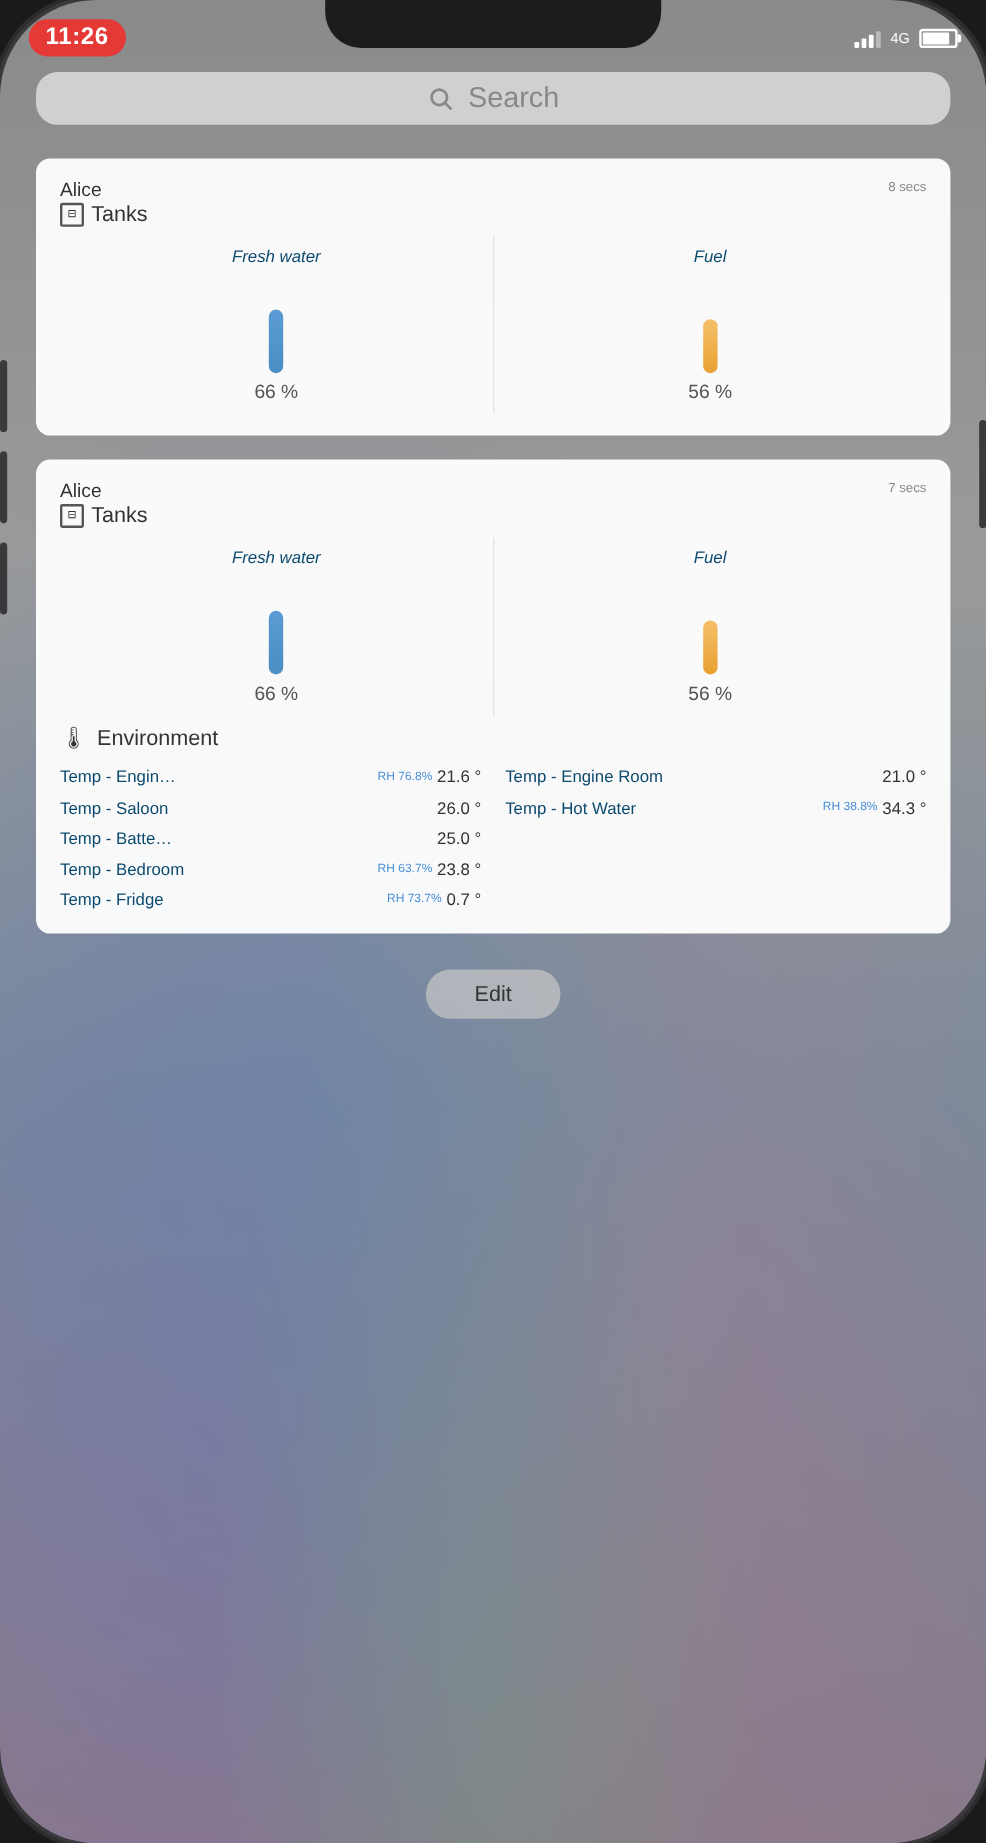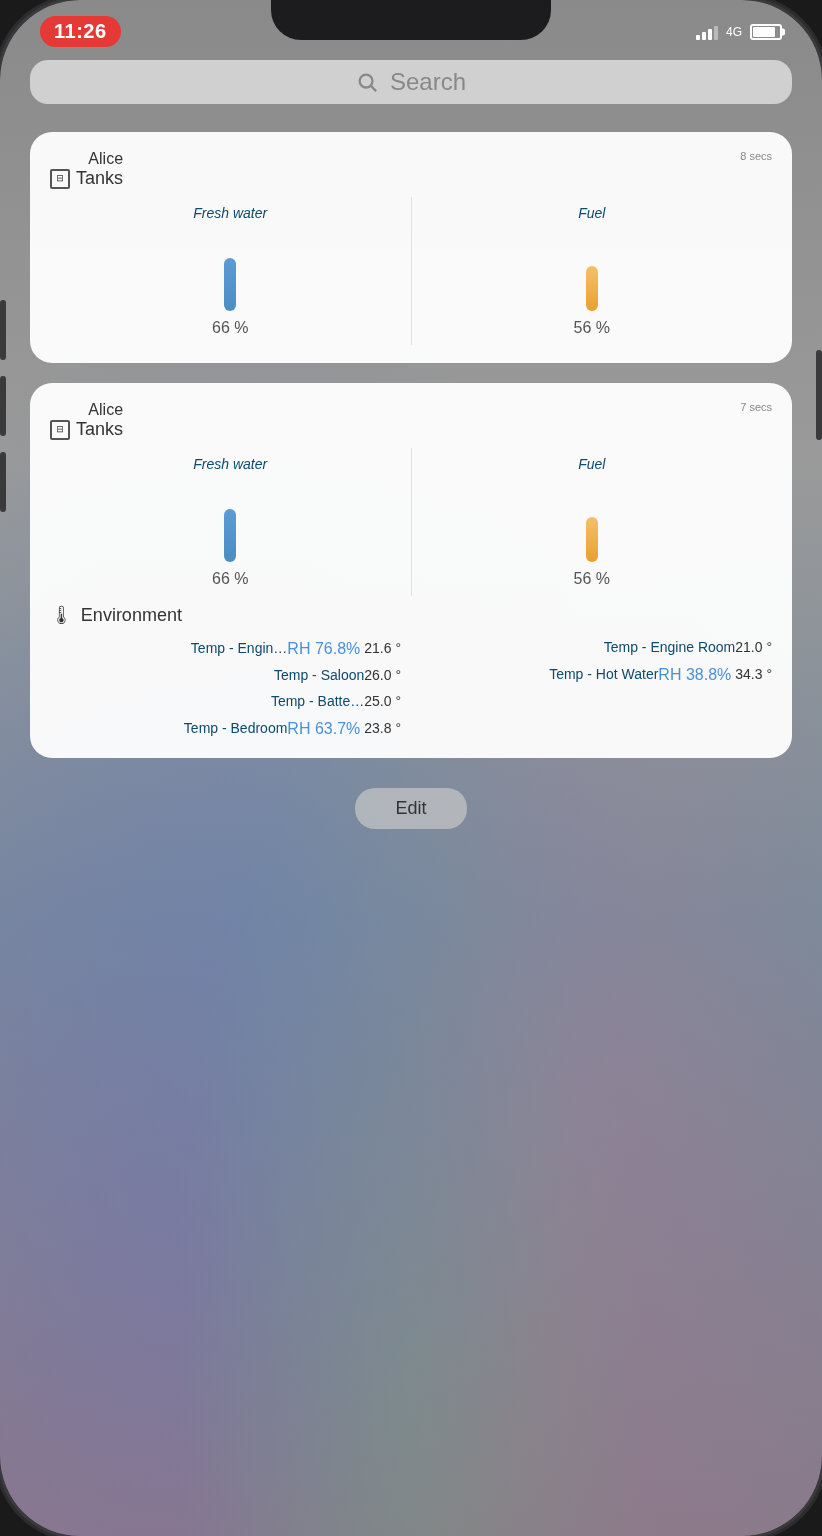--- a/index.html
+++ b/index.html
@@ -42,21 +42,21 @@
     }
     .status-bar {
       position: absolute;
       top: 0;
       left: 0;
       right: 0;
       height: 55px;
       display: flex;
       align-items: center;
       justify-content: space-between;
-      padding: 8px 40px 0;
+      padding: 8px 24px 0;
       z-index: 101;
       gap: 41px;
     }
     .time-badge {
       background: #e53935;
       color: white;
       font-size: 20px;
       font-weight: 600;
       padding: 4px 14px;
       border-radius: 16px;
@@ -134,24 +134,23 @@
       height: 22px;
       color: #888;
     }
     .search-text {
       font-size: 24px;
       color: #888;
       font-weight: 400;
     }
     .widget-card {
       background: rgba(255,255,255,0.95);
-      border-radius: 22px;
+      border-radius: 12px;
       padding: 18px 20px;
       margin-bottom: 20px;
-      text-align: right;
     }
     .widget-header {
       display: flex;
       justify-content: space-between;
       align-items: flex-start;
       margin-bottom: 4px;
     }
     .widget-title-area {
       display: flex;
       flex-direction: column;
@@ -256,21 +255,21 @@
       font-size: 14px;
       line-height: 1.4;
     }
     .env-name {
       color: #0c4a6e;
       flex: 1;
       font-size: 14px;
     }
     .env-rh {
       color: #4a90d9;
-      font-size: 16px;
+      font-size: 10px;
       margin-right: 4px;
     }
     .env-value {
       color: #333;
       font-size: 14px;
     }
     .edit-button {
       background: rgba(200,200,200,0.7);
       border: none;
       border-radius: 20px;
@@ -423,20 +422,25 @@
             </div>
             <div class="env-row">
               <span class="env-name">Temp - Batte…</span>
               <span class="env-value">25.0 °</span>
             </div>
             <div class="env-row">
               <span class="env-name">Temp - Bedroom</span>
               <span class="env-rh">RH 63.7%</span>
               <span class="env-value">23.8 °</span>
             </div>
+            <div class="env-row">
+              <span class="env-name">Temp - Fridge</span>
+              <span class="env-rh">RH 73.7%</span>
+              <span class="env-value">0.7 °</span>
+            </div>
           </div>
           <div class="env-col">
             <div class="env-row">
               <span class="env-name">Temp - Engine Room</span>
               <span class="env-value">21.0 °</span>
             </div>
             <div class="env-row">
               <span class="env-name">Temp - Hot Water</span>
               <span class="env-rh">RH 38.8%</span>
               <span class="env-value">34.3 °</span>

